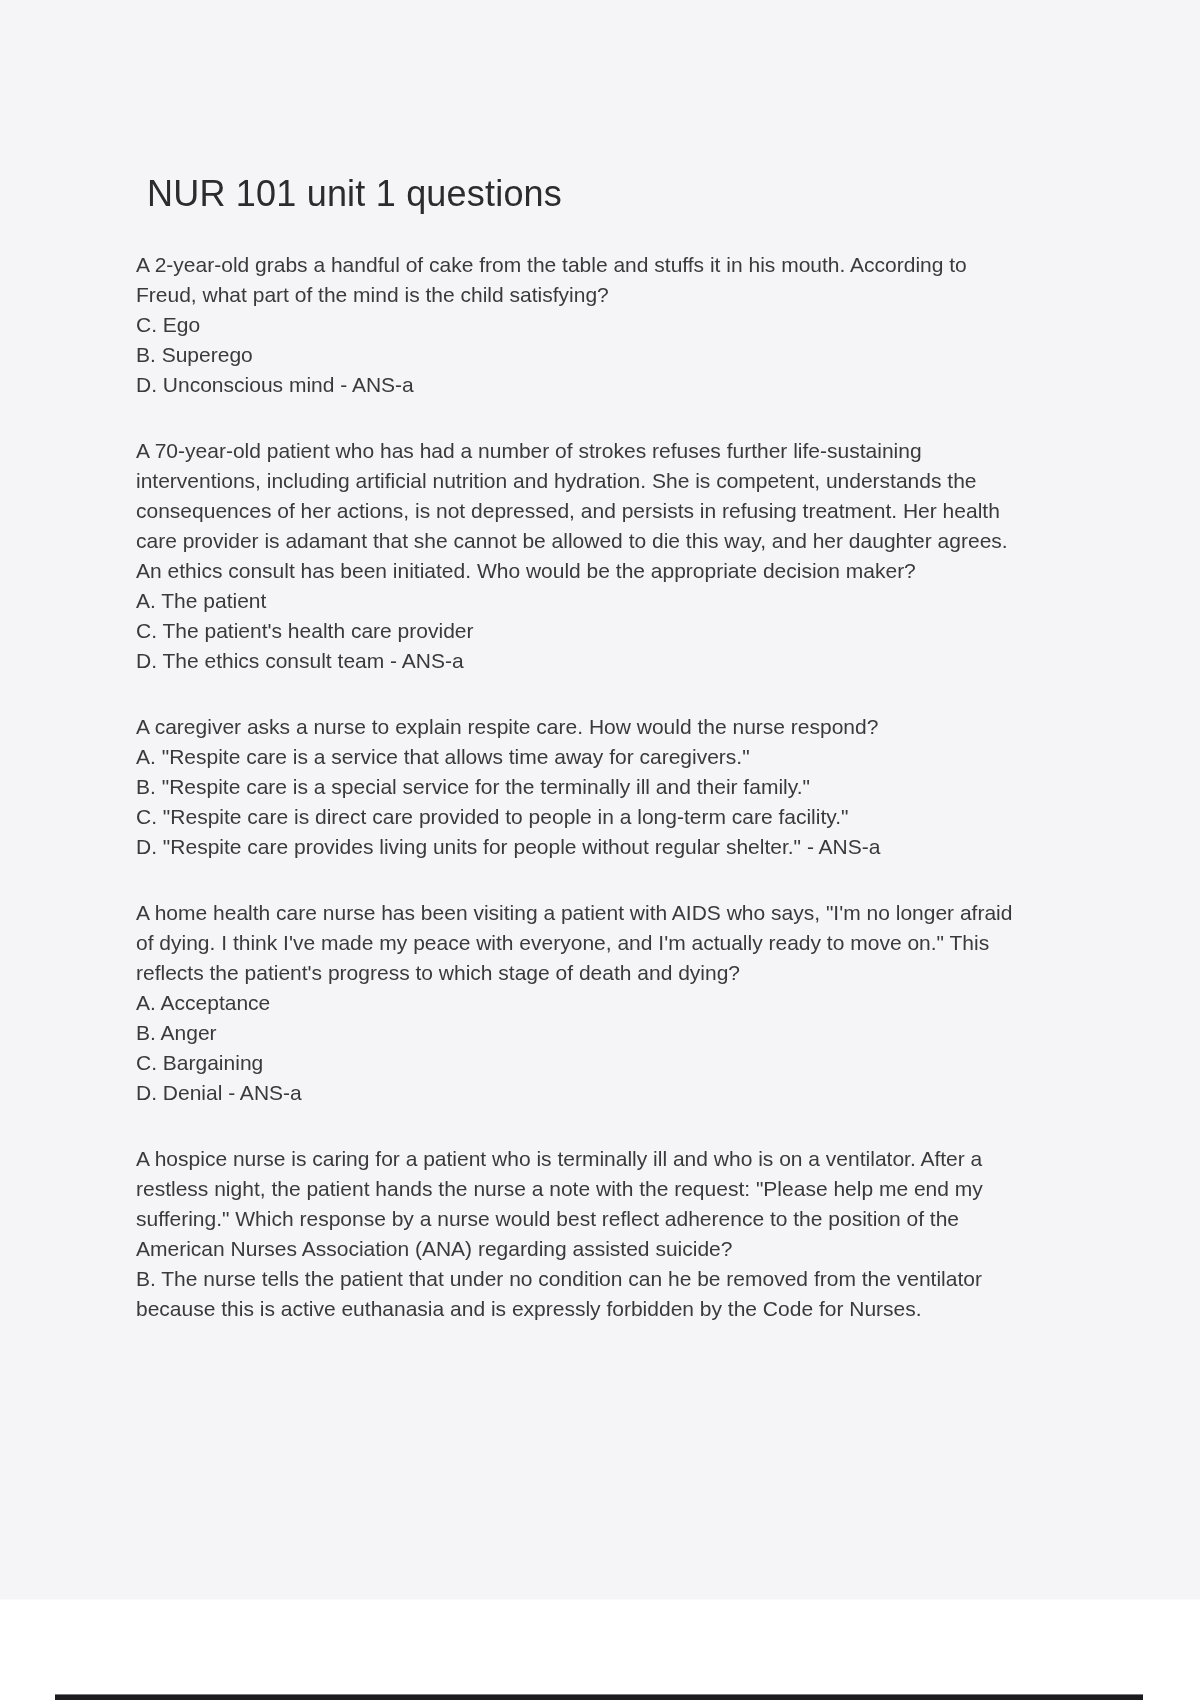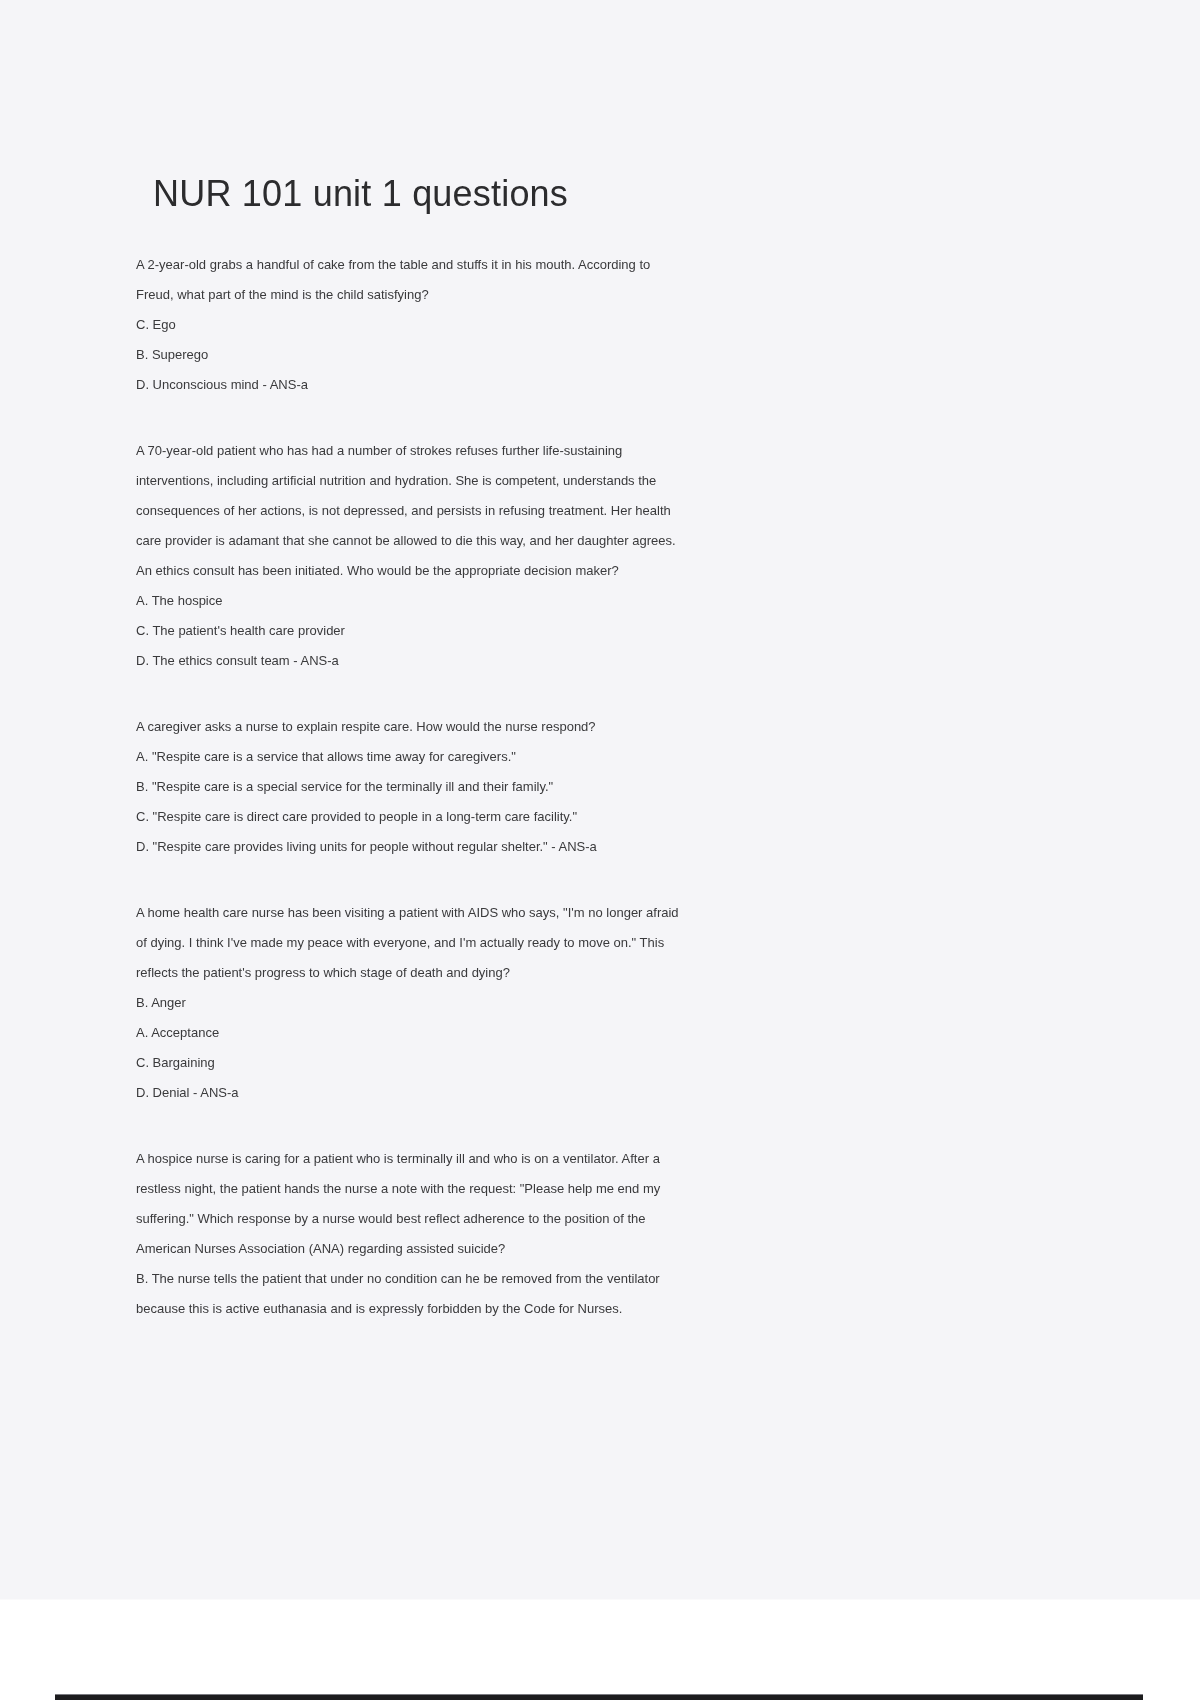--- a/index.html
+++ b/index.html
@@ -19,30 +19,30 @@
       #ffffff 1600px,
       #ffffff 1700px);
   }
   .content {
     position: absolute;
     left: 136px;
     top: 170px;
     width: 932px;
   }
   h1.doc-title {
-    margin: 0 0 32px 17px;
+    margin: 0 0 32px 11px;
     font-size: 36px;
     font-weight: 400;
     line-height: 48px;
     letter-spacing: 0.2px;
     color: #2c2c2e;
   }
   .question {
     margin: 0 0 36px 0;
-    font-size: 13px;
+    font-size: 21px;
     line-height: 30px;
     color: #3a3a3c;
   }
   .prompt, .option {
     white-space: pre-line;
   }
   .divider {
     position: absolute;
     left: 55px;
     width: 1088px;
@@ -67,39 +67,39 @@
       <div class="option">B. Superego</div>
       <div class="option">D. Unconscious mind - ANS-a</div>
     </section>
 
     <section class="question">
       <div class="prompt">A 70-year-old patient who has had a number of strokes refuses further life-sustaining
 interventions, including artificial nutrition and hydration. She is competent, understands the
 consequences of her actions, is not depressed, and persists in refusing treatment. Her health
 care provider is adamant that she cannot be allowed to die this way, and her daughter agrees.
 An ethics consult has been initiated. Who would be the appropriate decision maker?</div>
-      <div class="option">A. The hospice</div>
+      <div class="option">A. The patient</div>
       <div class="option">C. The patient's health care provider</div>
       <div class="option">D. The ethics consult team - ANS-a</div>
     </section>
 
     <section class="question">
       <div class="prompt">A caregiver asks a nurse to explain respite care. How would the nurse respond?</div>
       <div class="option">A. "Respite care is a service that allows time away for caregivers."</div>
       <div class="option">B. "Respite care is a special service for the terminally ill and their family."</div>
       <div class="option">C. "Respite care is direct care provided to people in a long-term care facility."</div>
       <div class="option">D. "Respite care provides living units for people without regular shelter." - ANS-a</div>
     </section>
 
     <section class="question">
       <div class="prompt">A home health care nurse has been visiting a patient with AIDS who says, "I'm no longer afraid
 of dying. I think I've made my peace with everyone, and I'm actually ready to move on." This
 reflects the patient's progress to which stage of death and dying?</div>
+      <div class="option">A. Acceptance</div>
       <div class="option">B. Anger</div>
-      <div class="option">A. Acceptance</div>
       <div class="option">C. Bargaining</div>
       <div class="option">D. Denial - ANS-a</div>
     </section>
 
     <section class="question">
       <div class="prompt">A hospice nurse is caring for a patient who is terminally ill and who is on a ventilator. After a
 restless night, the patient hands the nurse a note with the request: "Please help me end my
 suffering." Which response by a nurse would best reflect adherence to the position of the
 American Nurses Association (ANA) regarding assisted suicide?</div>
       <div class="option">B. The nurse tells the patient that under no condition can he be removed from the ventilator

